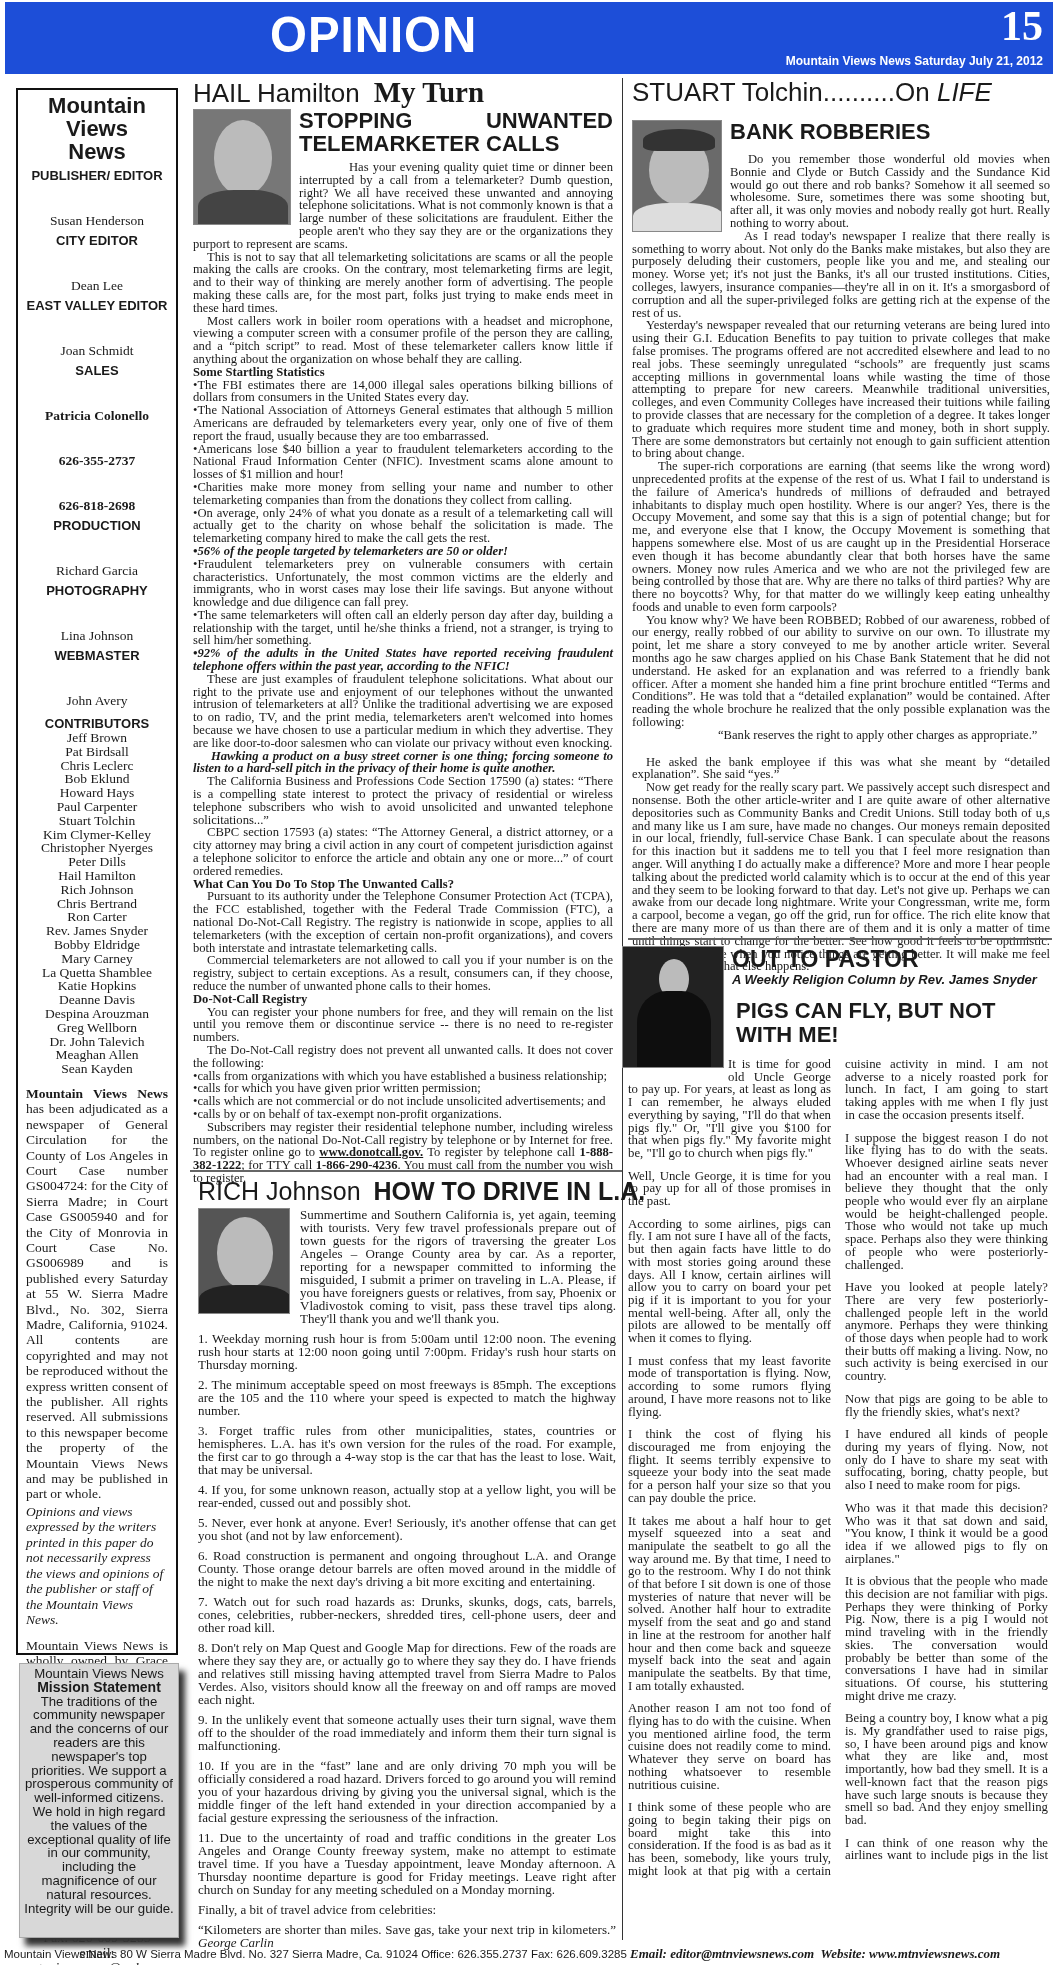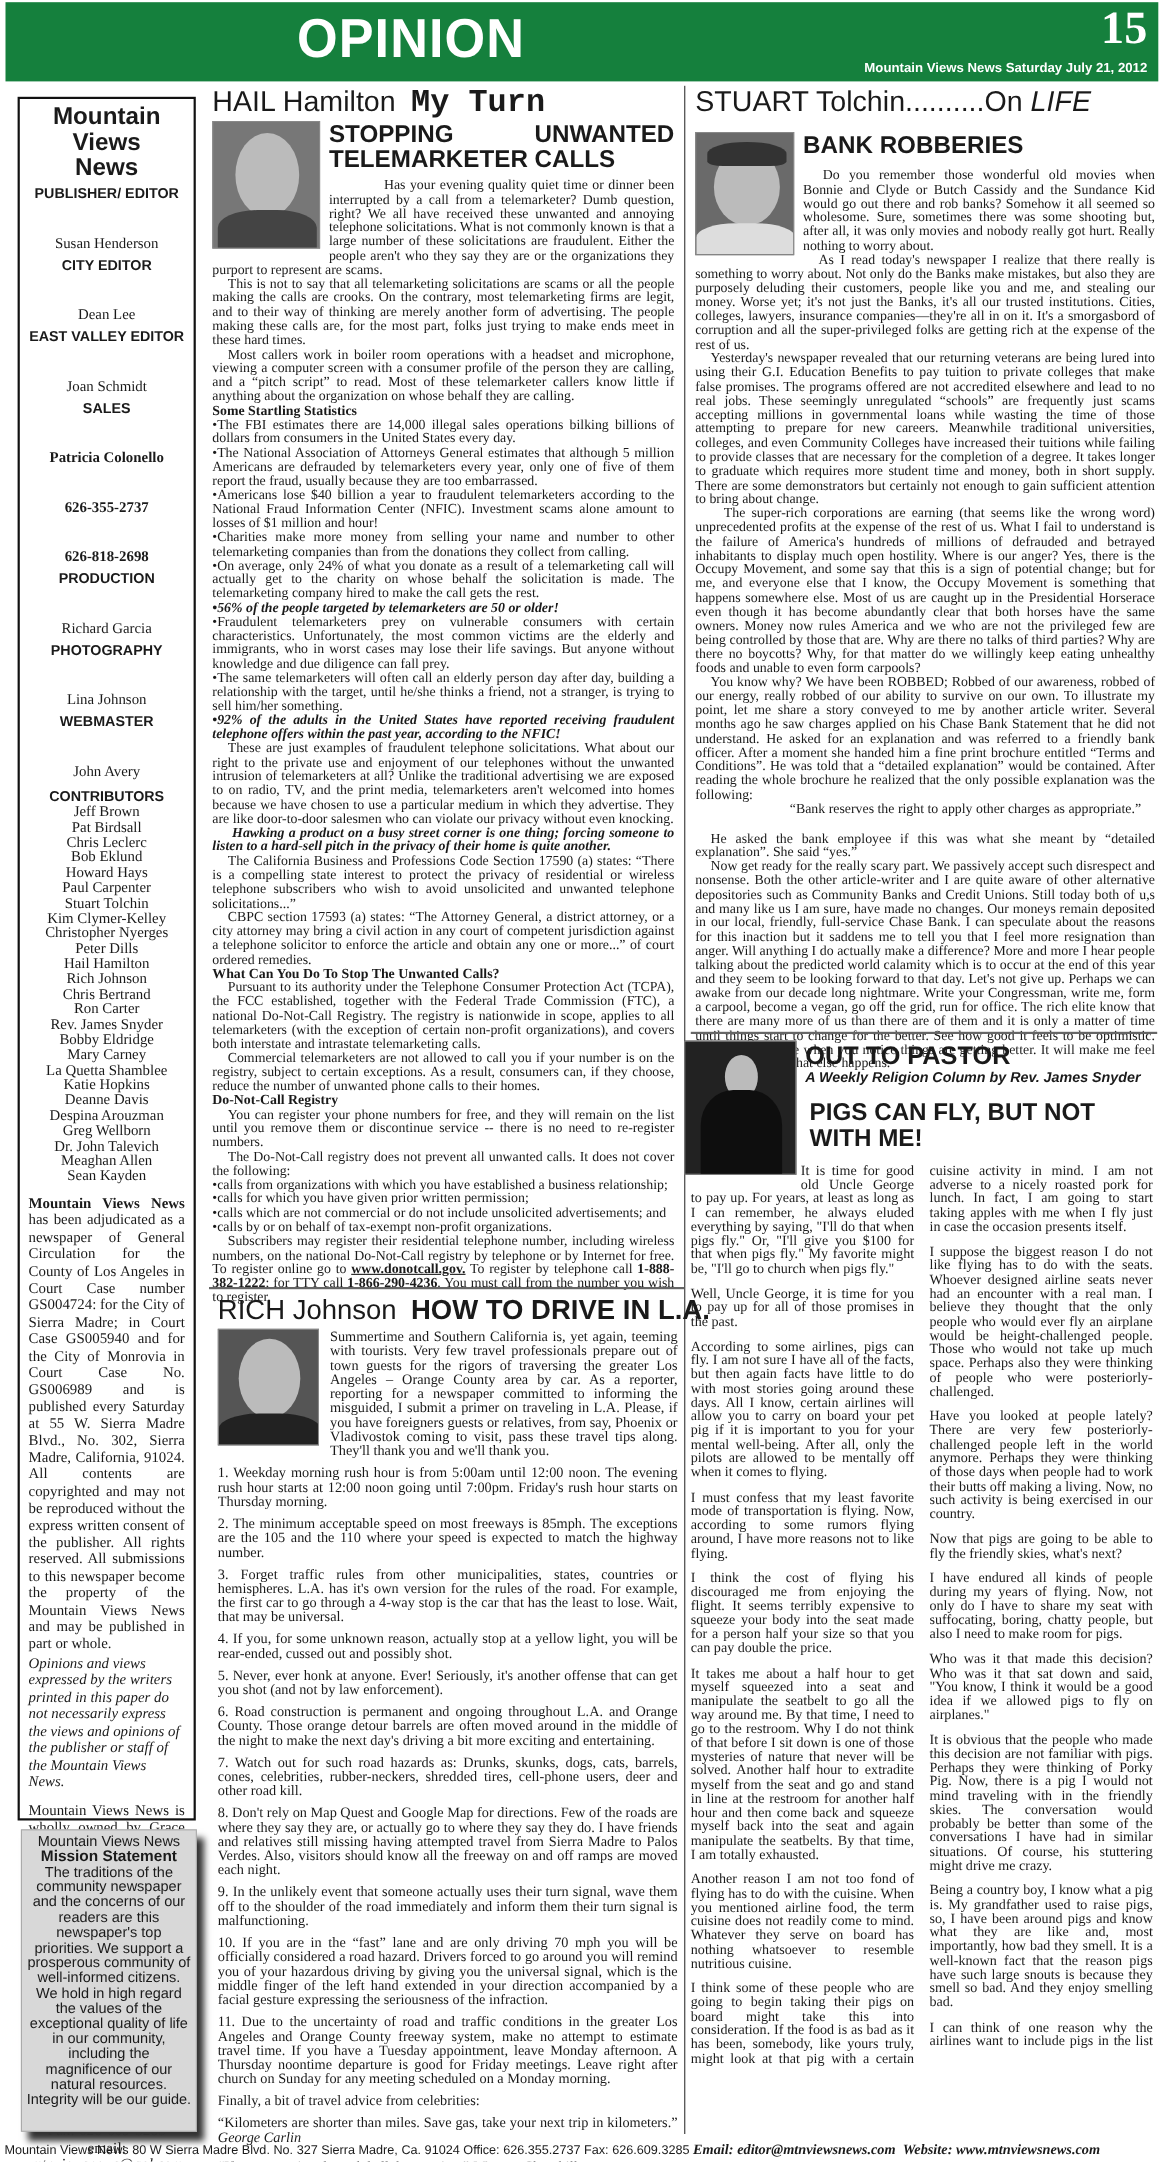--- a/index.html
+++ b/index.html
@@ -1,20 +1,20 @@
 <!DOCTYPE html>
 <html><head>
 <meta charset="utf-8">
 <style>
   *{box-sizing:border-box;margin:0;padding:0;}
   html,body{width:1056px;height:1965px;background:#fff;overflow:hidden;}
   body{position:relative;font-family:"Liberation Serif","DejaVu Serif",serif;color:#1a1a1a;}
   .sans{font-family:"Liberation Sans","DejaVu Sans",sans-serif;font-weight:bold;}
   
-  .masthead{position:absolute;left:5px;top:2px;width:1048px;height:72px;background:#15803d;color:#fff;}
+  .masthead{position:absolute;left:5px;top:2px;width:1048px;height:72px;background:#1d4ed8;color:#fff;}
   .masthead .section{position:absolute;left:265px;top:4px;font-family:"Liberation Sans",sans-serif;font-weight:bold;font-size:50px;letter-spacing:1px;transform:scaleX(0.95);transform-origin:left;}
   .masthead .pageno{position:absolute;right:10px;top:0;font-family:"Liberation Serif",serif;font-size:42px;font-weight:bold;}
   .masthead .issue{position:absolute;right:10px;top:52px;font-family:"Liberation Sans",sans-serif;font-weight:bold;font-size:12px;}
   
   .staffbox{position:absolute;left:16px;top:88px;width:162px;height:1567px;border:2px solid #111;text-align:center;padding:4px 8px;}
   .staffbox .paper{font-family:"Liberation Sans",sans-serif;font-weight:bold;font-size:22px;line-height:23px;margin-top:0;}
   .staffbox .role{font-family:"Liberation Sans",sans-serif;font-weight:bold;font-size:13px;margin-top:5px;line-height:15px;}
   .staffbox .name{font-size:13.5px;line-height:15px;margin-top:30px;}
   .staffbox .name.b{font-weight:bold;}
   .staffbox .contrib{font-size:13.5px;line-height:13.8px;}
@@ -22,21 +22,21 @@
   .staffbox .italic{font-style:italic;font-size:13.5px;line-height:15.5px;text-align:left;margin-top:2px;}
   .staffbox .para{font-size:13.5px;line-height:15.4px;text-align:justify;margin-top:10px;}
   .staffbox .addr{font-size:14px;line-height:15.5px;margin-top:10px;}
   
   .mission{position:absolute;left:19px;top:1663px;width:160px;height:275px;background:#d8d8d8;border:1px solid #aaa;box-shadow:6px 8px 6px #333;text-align:center;font-family:"Liberation Sans",sans-serif;font-size:13.2px;line-height:13.8px;padding:3px 4px;}
   .mission .mtitle{font-weight:bold;font-size:14px;}
   
   .col{position:absolute;}
   .byline{font-family:"Liberation Sans",sans-serif;font-size:26px;line-height:28px;white-space:nowrap;}
   .byline b{font-weight:normal;}
-  .byline .myturn{font-family:Liberation Mono, monospace;font-weight:bold;font-size:29px;margin-left:14px;}
+  .byline .myturn{font-family:Liberation Serif, serif;font-weight:bold;font-size:29px;margin-left:14px;}
   .headline{font-family:"Liberation Sans",sans-serif;font-weight:bold;font-size:22px;line-height:23px;}
   .body{font-size:12.6px;line-height:12.8px;text-align:justify;}
   .body p{text-indent:14px;}
   .body p.ni{text-indent:0;}
   .body .sh{font-weight:bold;text-indent:0;}
   .body .bl{text-indent:0;}
   .photo{float:left;background:#777;margin:0 8px 2px 0;border:1px solid #888;position:relative;overflow:hidden;}
   .photo .face{position:absolute;border-radius:50%;background:#bbb;}
   .photo .shoulders{position:absolute;background:#444;border-radius:40% 40% 0 0;}
   .rule{position:absolute;height:2px;background:#666;}

